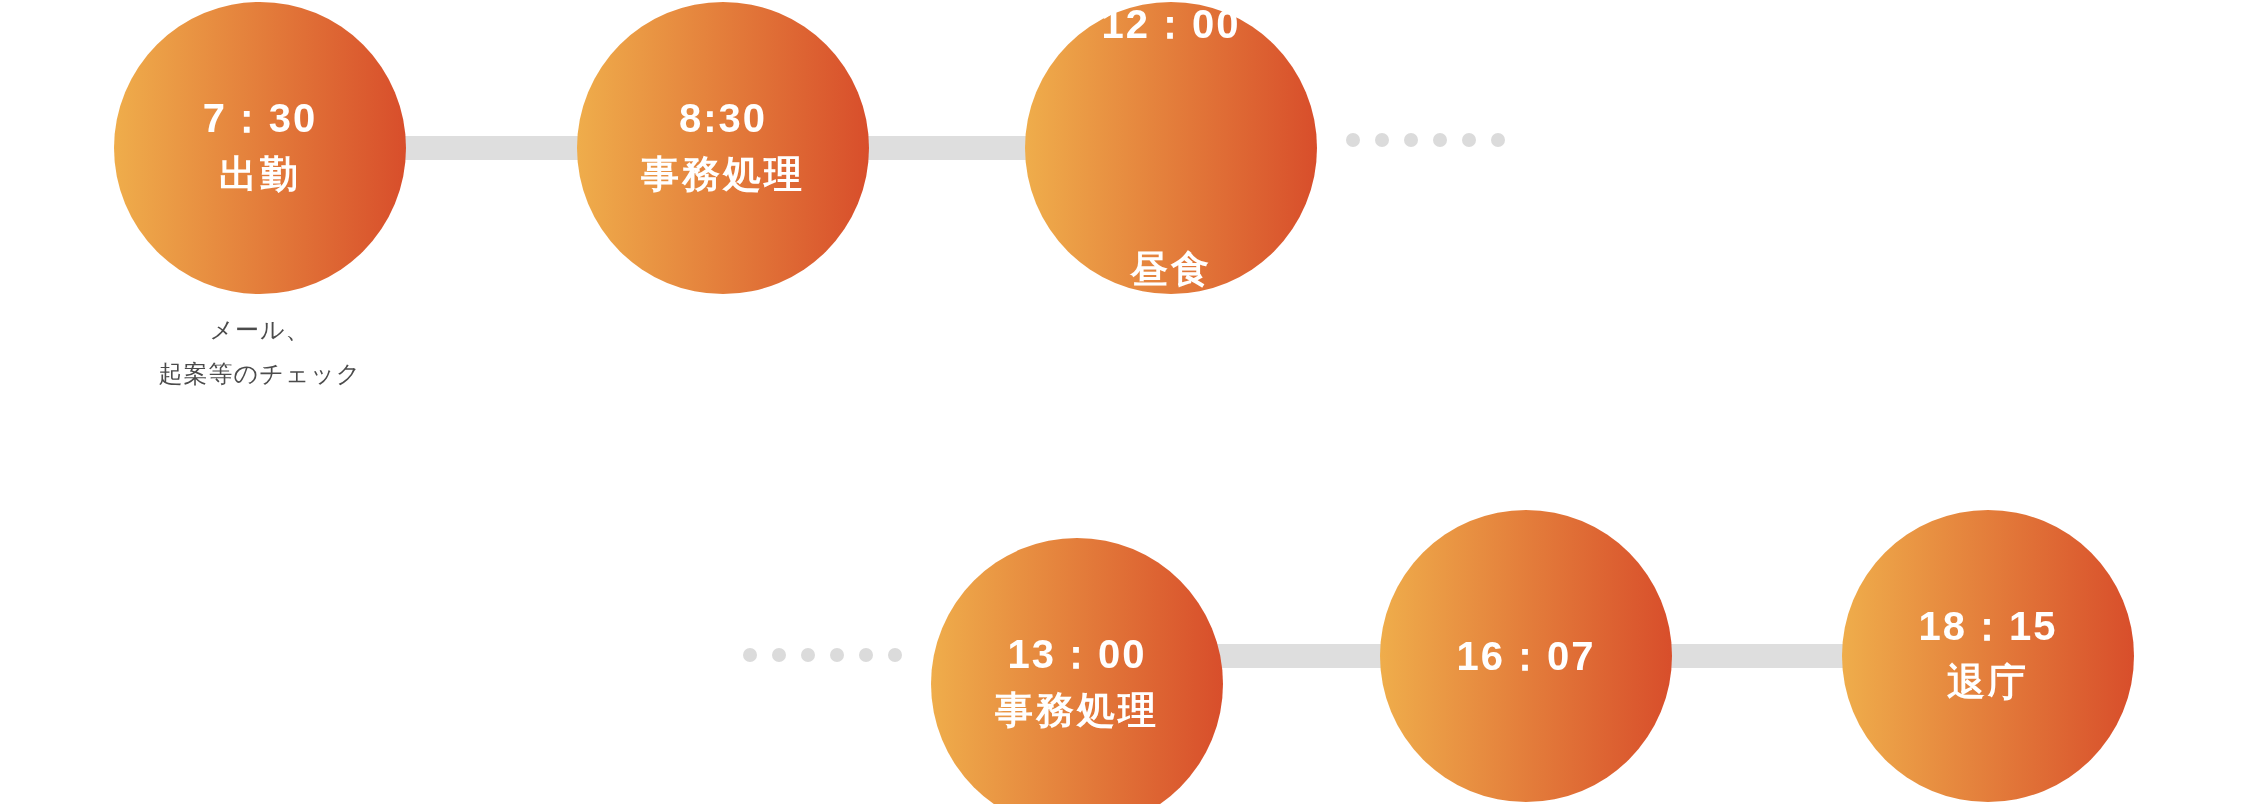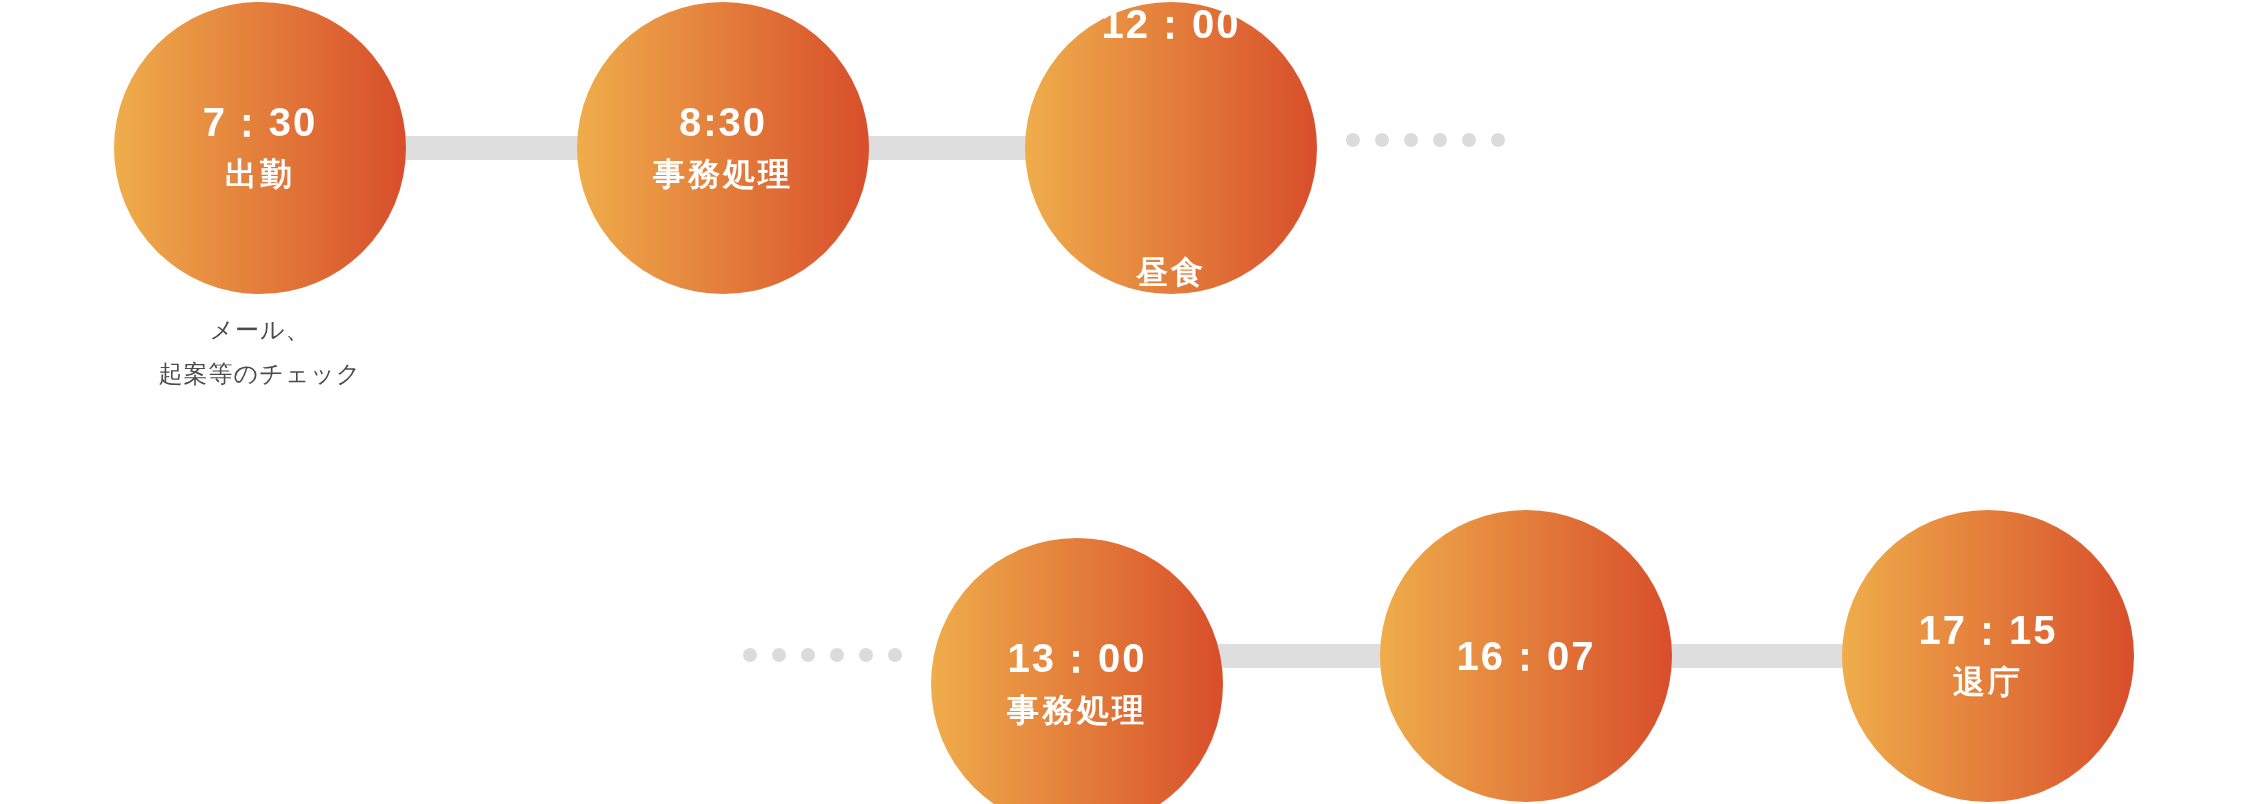--- a/index.html
+++ b/index.html
@@ -33,21 +33,21 @@
   .time {
     color: var(--circle-text, #ffffff);
     font-size: 40px;
     font-weight: bold;
     letter-spacing: 2px;
     line-height: 1.1;
     text-align: center;
   }
   .label {
     color: var(--circle-text, #ffffff);
-    font-size: 32px;
+    font-size: 38px;
     font-weight: bold;
     letter-spacing: 3px;
     line-height: 1.3;
     margin-top: 10px;
     text-align: center;
     white-space: pre-line;
   }
   .pos-c1 { left: 114px;  top: 2px; }
   .pos-c2 { left: 577px;  top: 2px; justify-content: center; }
   .pos-c3 { left: 1025px; top: 2px; justify-content: space-between; }
@@ -138,17 +138,17 @@
   <div class="connector seg4"></div>
 
   <div class="node pos-c4">
     <div class="time">13：00</div>
     <div class="label">事務処理</div>
   </div>
   <div class="node pos-c5">
     <div class="time">16：07</div>
   </div>
   <div class="node pos-c6">
-    <div class="time">17：15</div>
+    <div class="time">18：15</div>
     <div class="label">退庁</div>
   </div>
 
 </div>
 
 </body></html>

